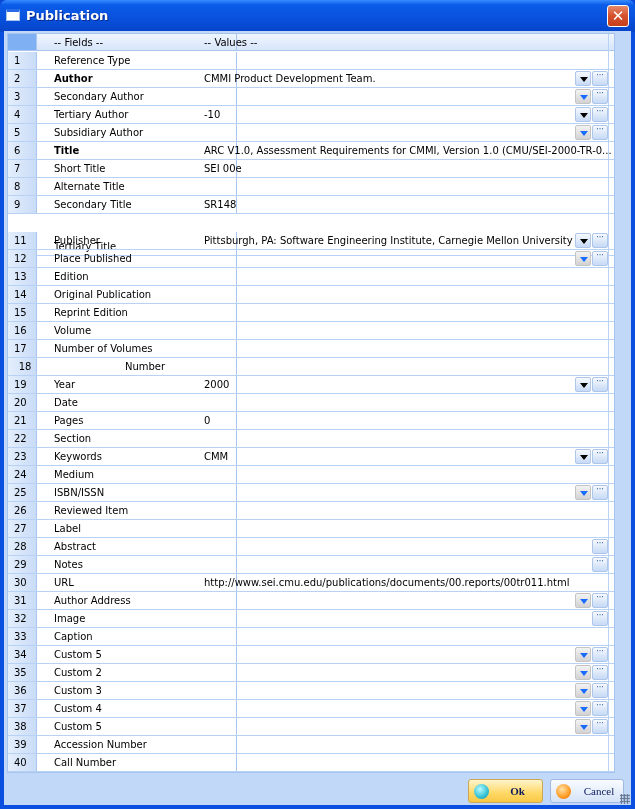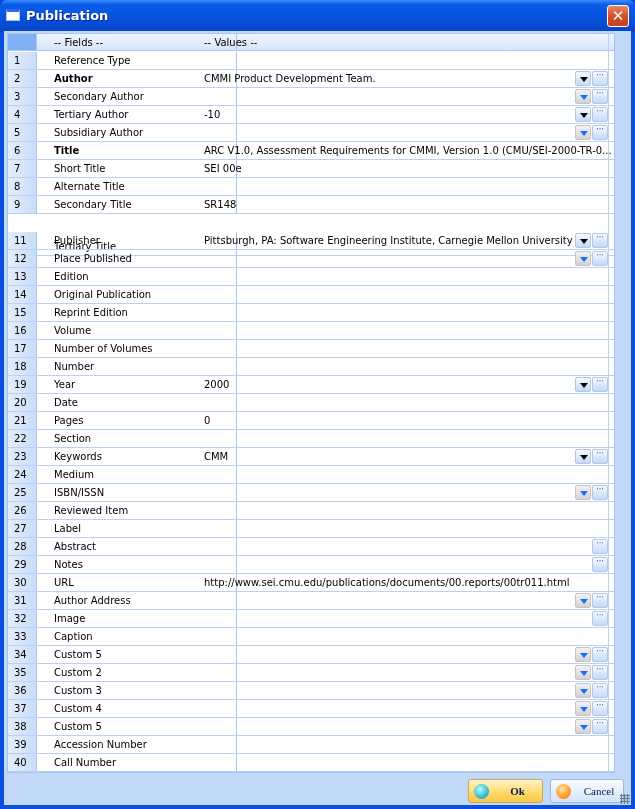--- a/index.html
+++ b/index.html
@@ -158,21 +158,21 @@
         <div class="row" style="top: 288px;">
           <div class="cell-num">16</div>
           <div class="cell-field">Volume</div>
           <div class="cell-value"></div>
         </div>
         <div class="row" style="top: 306px;">
           <div class="cell-num">17</div>
           <div class="cell-field">Number of Volumes</div>
           <div class="cell-value"></div>
         </div>
-        <div class="row" style="top: 324px;">
+        <div class="row" style="top: 324px; text-align: center;">
           <div class="cell-num">18</div>
           <div class="cell-field">Number</div>
           <div class="cell-value"></div>
         </div>
         <div class="row" style="top: 342px;">
           <div class="cell-num">19</div>
           <div class="cell-field">Year</div>
           <div class="cell-value">2000</div>
           <div class="dd-btn dd">
             <span class="tri"></span>

